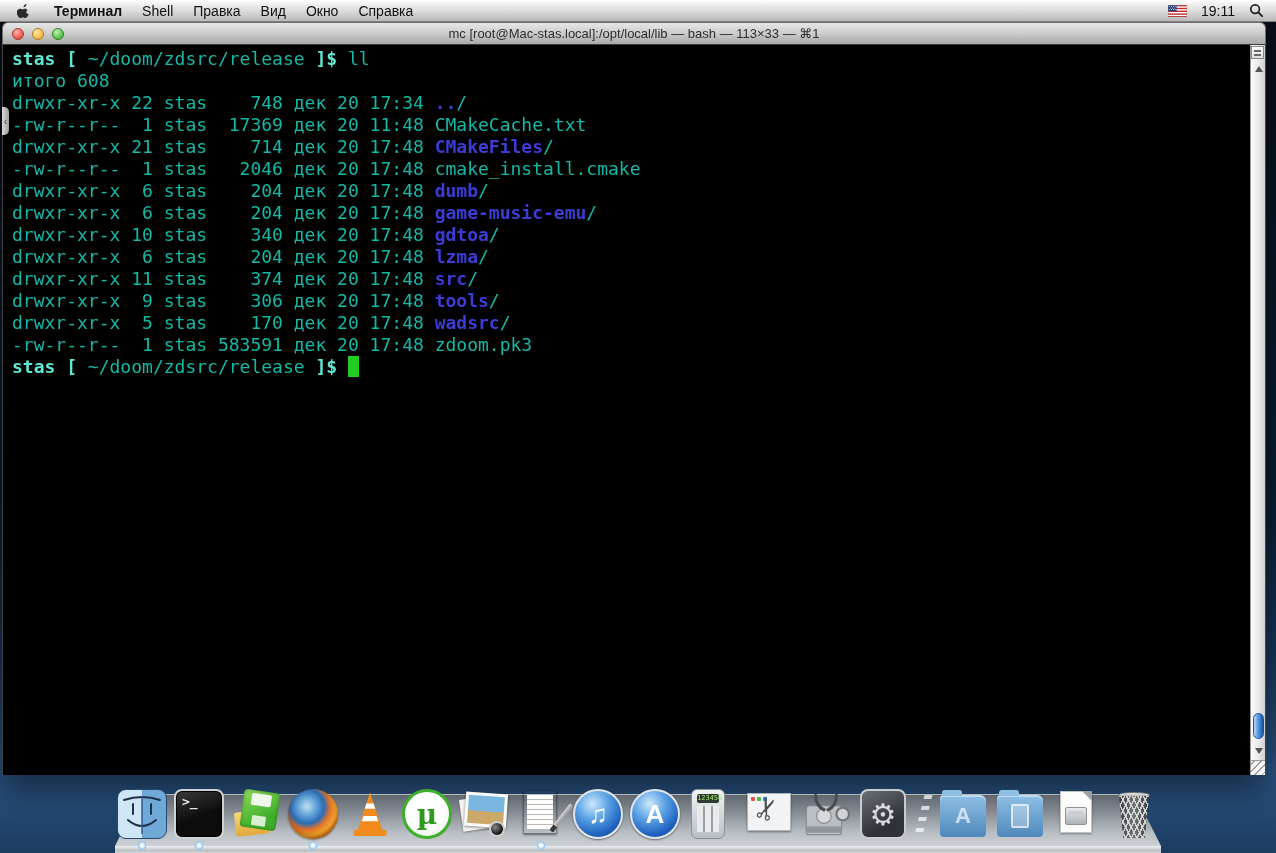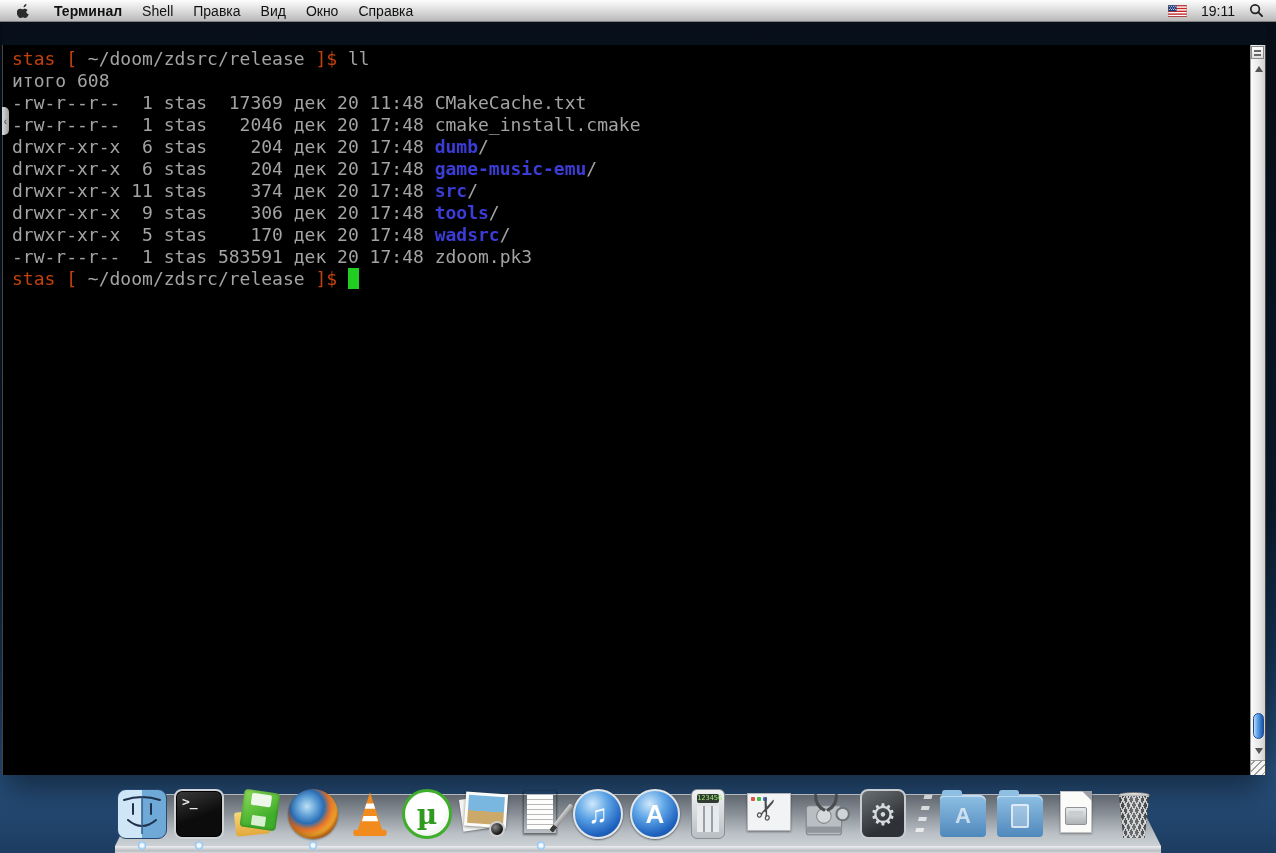--- a/index.html
+++ b/index.html
@@ -51,22 +51,22 @@
     background:#000; border-left:1px solid #444; border-right:1px solid #444;
     overflow:hidden;
   }
   .term-screen {
     position:absolute; top:0; left:0; right:15px; bottom:0;
     padding:3px 0 0 9px;
     font-family:"DejaVu Sans Mono", monospace;
     font-size:18px; line-height:22px;
   }
   .term-line { white-space:pre; }
-  .seg-w  { color:#a3a3a3; }
-  .seg-g  { color:#c2410c; font-weight:normal; }
+  .seg-w  { color:#14b8a6; }
+  .seg-g  { color:#5eead4; font-weight:bold; }
   .seg-bb { color:#3c3cd7; font-weight:bold; }
   .seg-cur{ background:#22cd22; color:#22cd22; }
 
   
   .edge-tab {
     position:absolute; left:0; top:85px; width:7px; height:28px;
     background:linear-gradient(90deg,#d8d8d8,#9f9f9f);
     border-radius:0 5px 5px 0; color:#444; font-size:10px;
     display:flex; align-items:center; justify-content:center;
   }
@@ -288,29 +288,41 @@
     </svg>
     <span class="clock">19:11</span>
     <svg width="15" height="15" viewBox="0 0 16 16">
       <circle cx="6.5" cy="6.5" r="4.6" fill="none" stroke="#222" stroke-width="1.8"></circle>
       <line x1="10" y1="10" x2="14" y2="14" stroke="#222" stroke-width="2" stroke-linecap="round"></line>
     </svg>
   </span>
 </div>
 
 <div class="window">
+  <div class="titlebar">
+    <div class="traffic">
+      <span class="tl red"></span>
+      <span class="tl yellow"></span>
+      <span class="tl green"></span>
+    </div>
+    <span class="title-text">mc [root@Mac-stas.local]:/opt/local/lib — bash — 113×33 — ⌘1</span>
+  </div>
 
   <div class="term-body">
     <div class="term-screen" id="term-lines">
         <div class="term-line"><span class="seg-g">stas [ </span><span class="seg-w">~/doom/zdsrc/release</span><span class="seg-g"> ]$ </span><span class="seg-w">ll</span></div>
         <div class="term-line"><span class="seg-w">итого 608</span></div>
+        <div class="term-line"><span class="seg-w">drwxr-xr-x 22 stas    748 дек 20 17:34 </span><span class="seg-bb">..</span><span class="seg-w">/</span></div>
         <div class="term-line"><span class="seg-w">-rw-r--r--  1 stas  17369 дек 20 11:48 CMakeCache.txt</span></div>
+        <div class="term-line"><span class="seg-w">drwxr-xr-x 21 stas    714 дек 20 17:48 </span><span class="seg-bb">CMakeFiles</span><span class="seg-w">/</span></div>
         <div class="term-line"><span class="seg-w">-rw-r--r--  1 stas   2046 дек 20 17:48 cmake_install.cmake</span></div>
         <div class="term-line"><span class="seg-w">drwxr-xr-x  6 stas    204 дек 20 17:48 </span><span class="seg-bb">dumb</span><span class="seg-w">/</span></div>
         <div class="term-line"><span class="seg-w">drwxr-xr-x  6 stas    204 дек 20 17:48 </span><span class="seg-bb">game-music-emu</span><span class="seg-w">/</span></div>
+        <div class="term-line"><span class="seg-w">drwxr-xr-x 10 stas    340 дек 20 17:48 </span><span class="seg-bb">gdtoa</span><span class="seg-w">/</span></div>
+        <div class="term-line"><span class="seg-w">drwxr-xr-x  6 stas    204 дек 20 17:48 </span><span class="seg-bb">lzma</span><span class="seg-w">/</span></div>
         <div class="term-line"><span class="seg-w">drwxr-xr-x 11 stas    374 дек 20 17:48 </span><span class="seg-bb">src</span><span class="seg-w">/</span></div>
         <div class="term-line"><span class="seg-w">drwxr-xr-x  9 stas    306 дек 20 17:48 </span><span class="seg-bb">tools</span><span class="seg-w">/</span></div>
         <div class="term-line"><span class="seg-w">drwxr-xr-x  5 stas    170 дек 20 17:48 </span><span class="seg-bb">wadsrc</span><span class="seg-w">/</span></div>
         <div class="term-line"><span class="seg-w">-rw-r--r--  1 stas 583591 дек 20 17:48 zdoom.pk3</span></div>
         <div class="term-line"><span class="seg-g">stas [ </span><span class="seg-w">~/doom/zdsrc/release</span><span class="seg-g"> ]$ </span><span class="seg-cur"> </span></div>
       </div>
 
     <div class="scrollbar">
       <span class="sb-split">
           <i></i>

